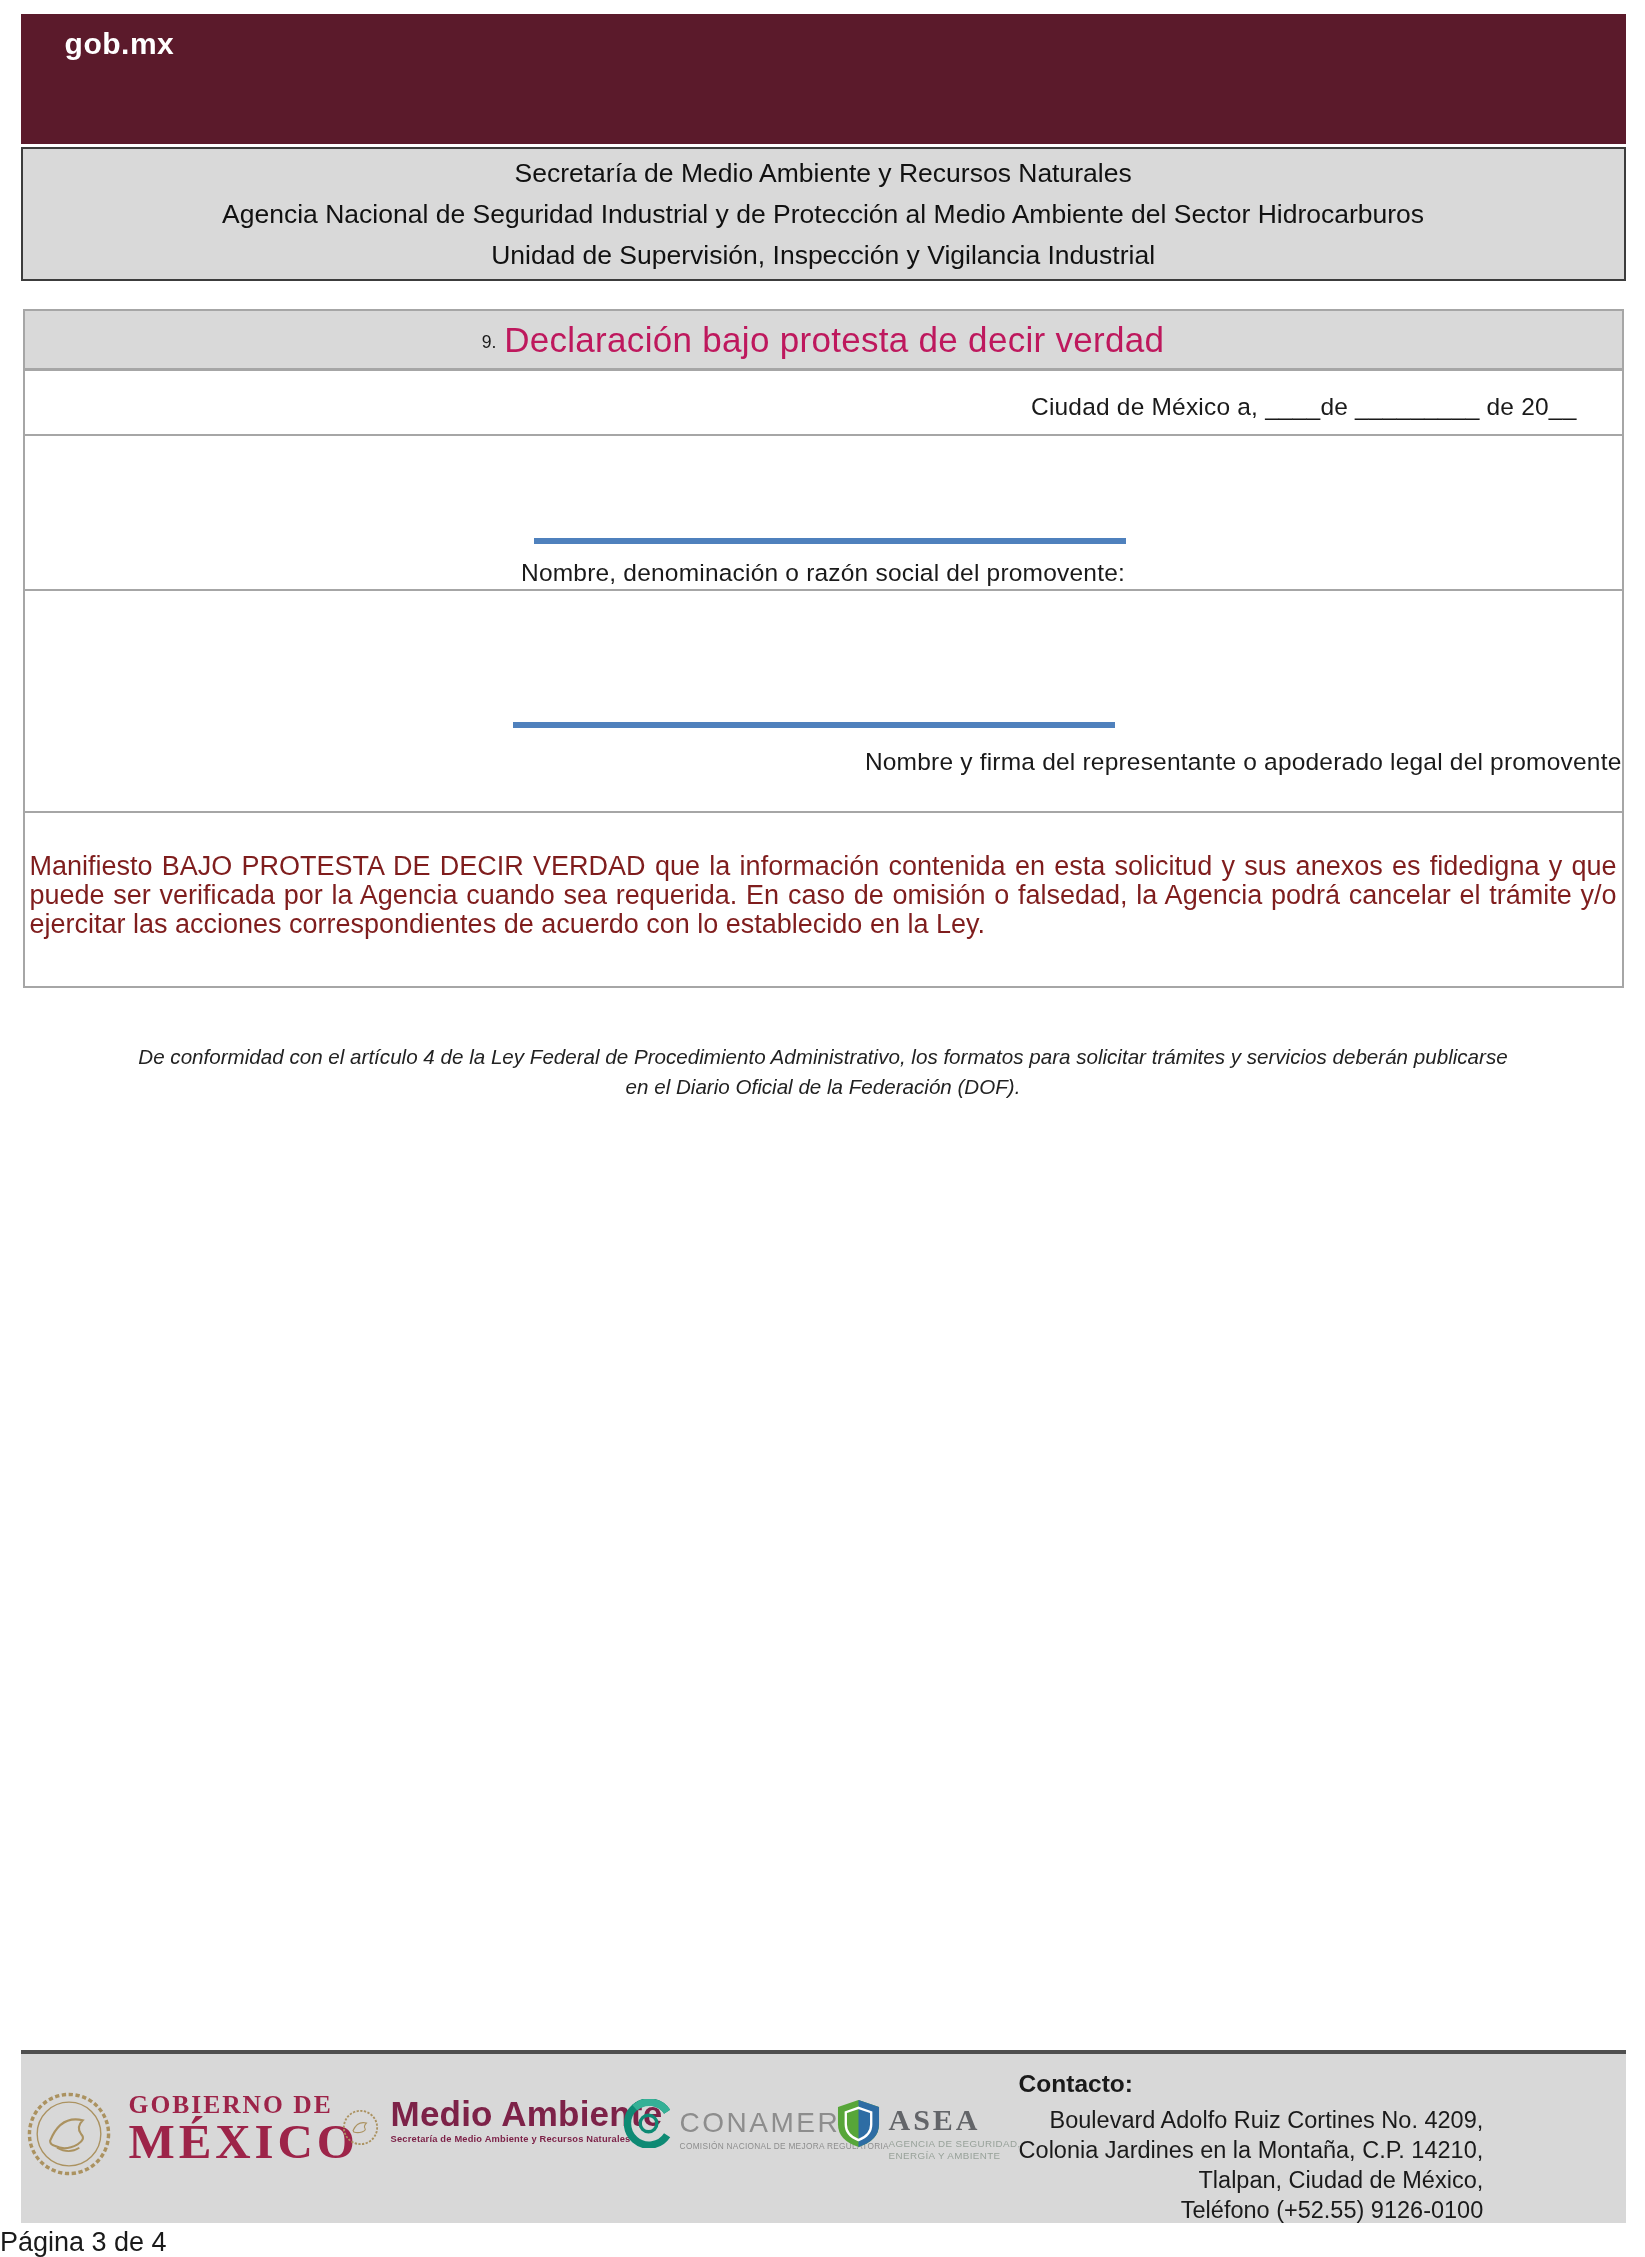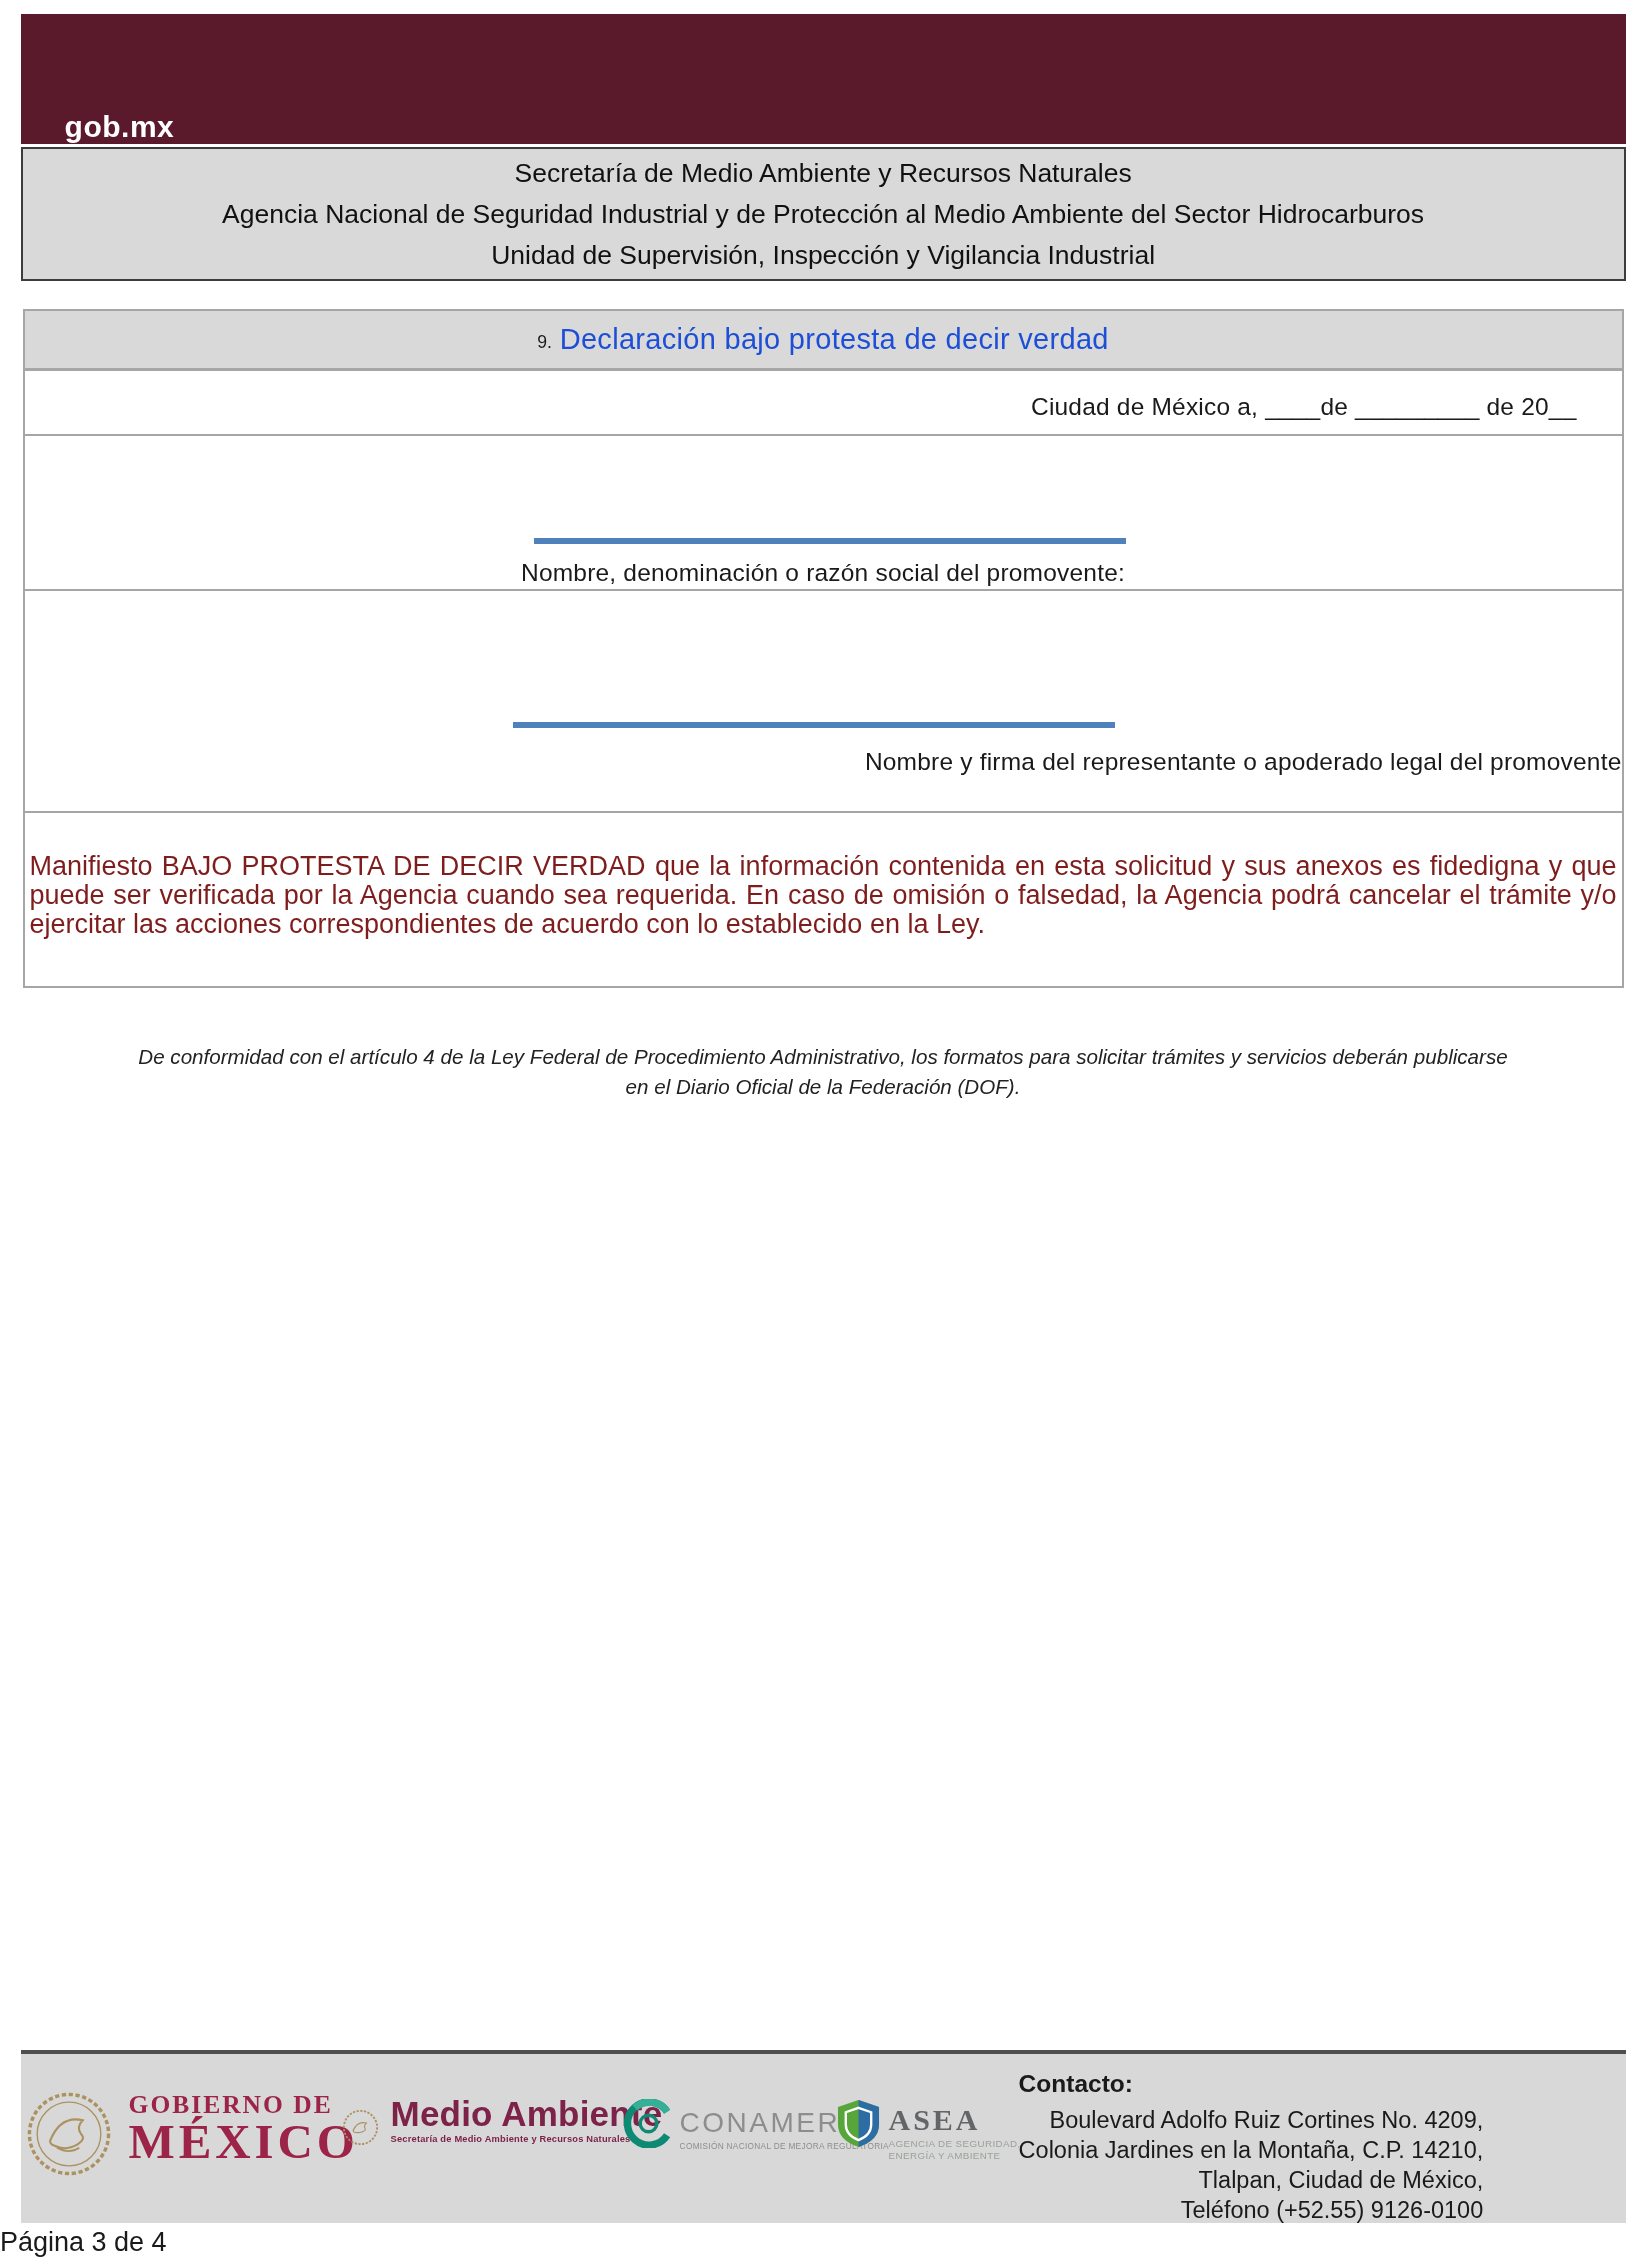--- a/index.html
+++ b/index.html
@@ -6,21 +6,21 @@
   html,body { background:#ffffff; }
   .page {
     position:relative; width:1646px; height:2257px; margin:0 auto;
     background:#ffffff; overflow:hidden;
     font-family:"Liberation Sans", sans-serif; color:#1a1a1a;
   }
 
   
   .topbar {
     position:absolute; left:20.6px; top:13.7px; width:1605px; height:130px;
-    background:#5b1a2b; display:flex; align-items:flex-end;
+    background:#5b1a2b; display:flex; align-items:flex-start;
   }
   .topbar .brand {
     color:#ffffff; font-size:30px; font-weight:bold; letter-spacing:0.5px;
     padding-left:44px; padding-top:13.7px;
   }
 
   
   .inst-header {
     position:absolute; left:20.6px; top:147px; width:1605px; height:134px;
     background:#d9d9d9; border:2px solid #3c3c3c;
@@ -32,21 +32,21 @@
   
   .form-table {
     position:absolute; left:22.5px; top:309px; width:1601px;
     border:2px solid #a6a6a6;
   }
   .row-title {
     height:60px; background:#d9d9d9; border-bottom:3.9px solid #a6a6a6;
     display:flex; align-items:center; justify-content:center; gap:7.8px;
   }
   .row-title .sec-num { font-size:17.6px; color:#1a1a1a; padding-top:5.9px; }
-  .row-title .sec-title { font-size:29px; color:#1d4ed8; letter-spacing:0.3px; }
+  .row-title .sec-title { font-size:35px; color:#be185d; letter-spacing:0.3px; }
   .row-date {
     height:65px; border-bottom:2px solid #a6a6a6;
     text-align:right; padding:21.6px 45px 0 0; font-size:24.5px; letter-spacing:0.2px;
   }
   .row-sig1 { position:relative; height:155px; border-bottom:2px solid #a6a6a6; }
   .row-sig2 { position:relative; height:222px; border-bottom:2px solid #a6a6a6; }
   .sig-line { position:absolute; height:5.9px; background:#4f81bd; }
   .row-sig1 .sig-line { left:509px; top:102px; width:592px; }
   .row-sig2 .sig-line { left:488px; top:131px; width:602px; }
   .sig-label { position:absolute; left:0; width:100%; text-align:center; font-size:24.5px; letter-spacing:0.2px; }

